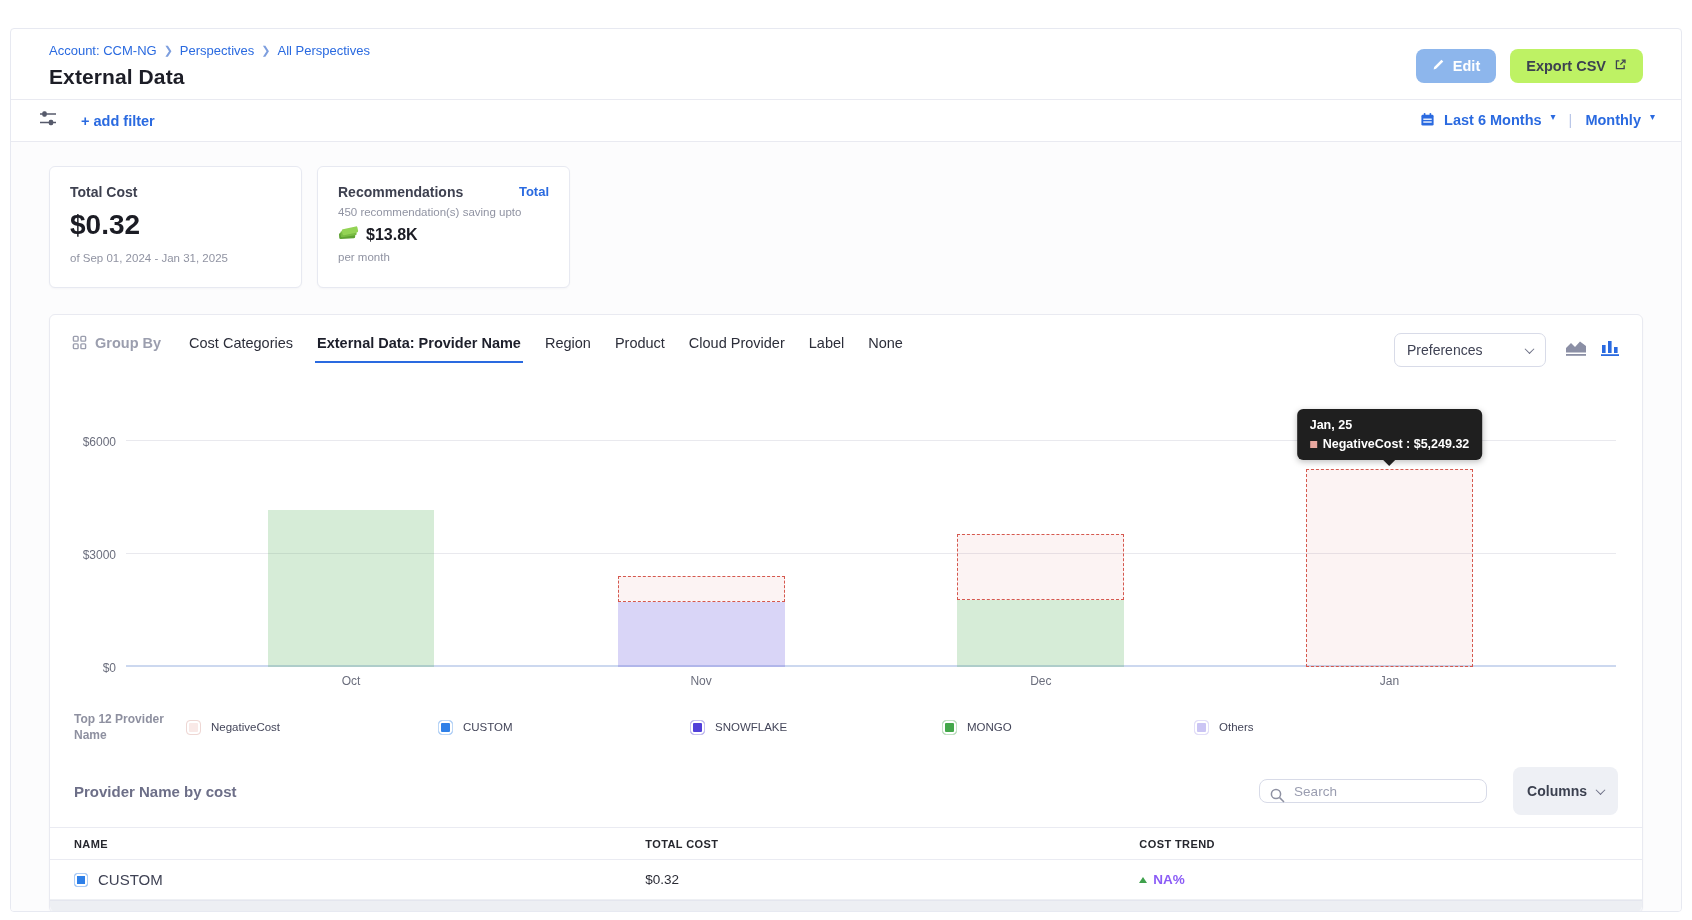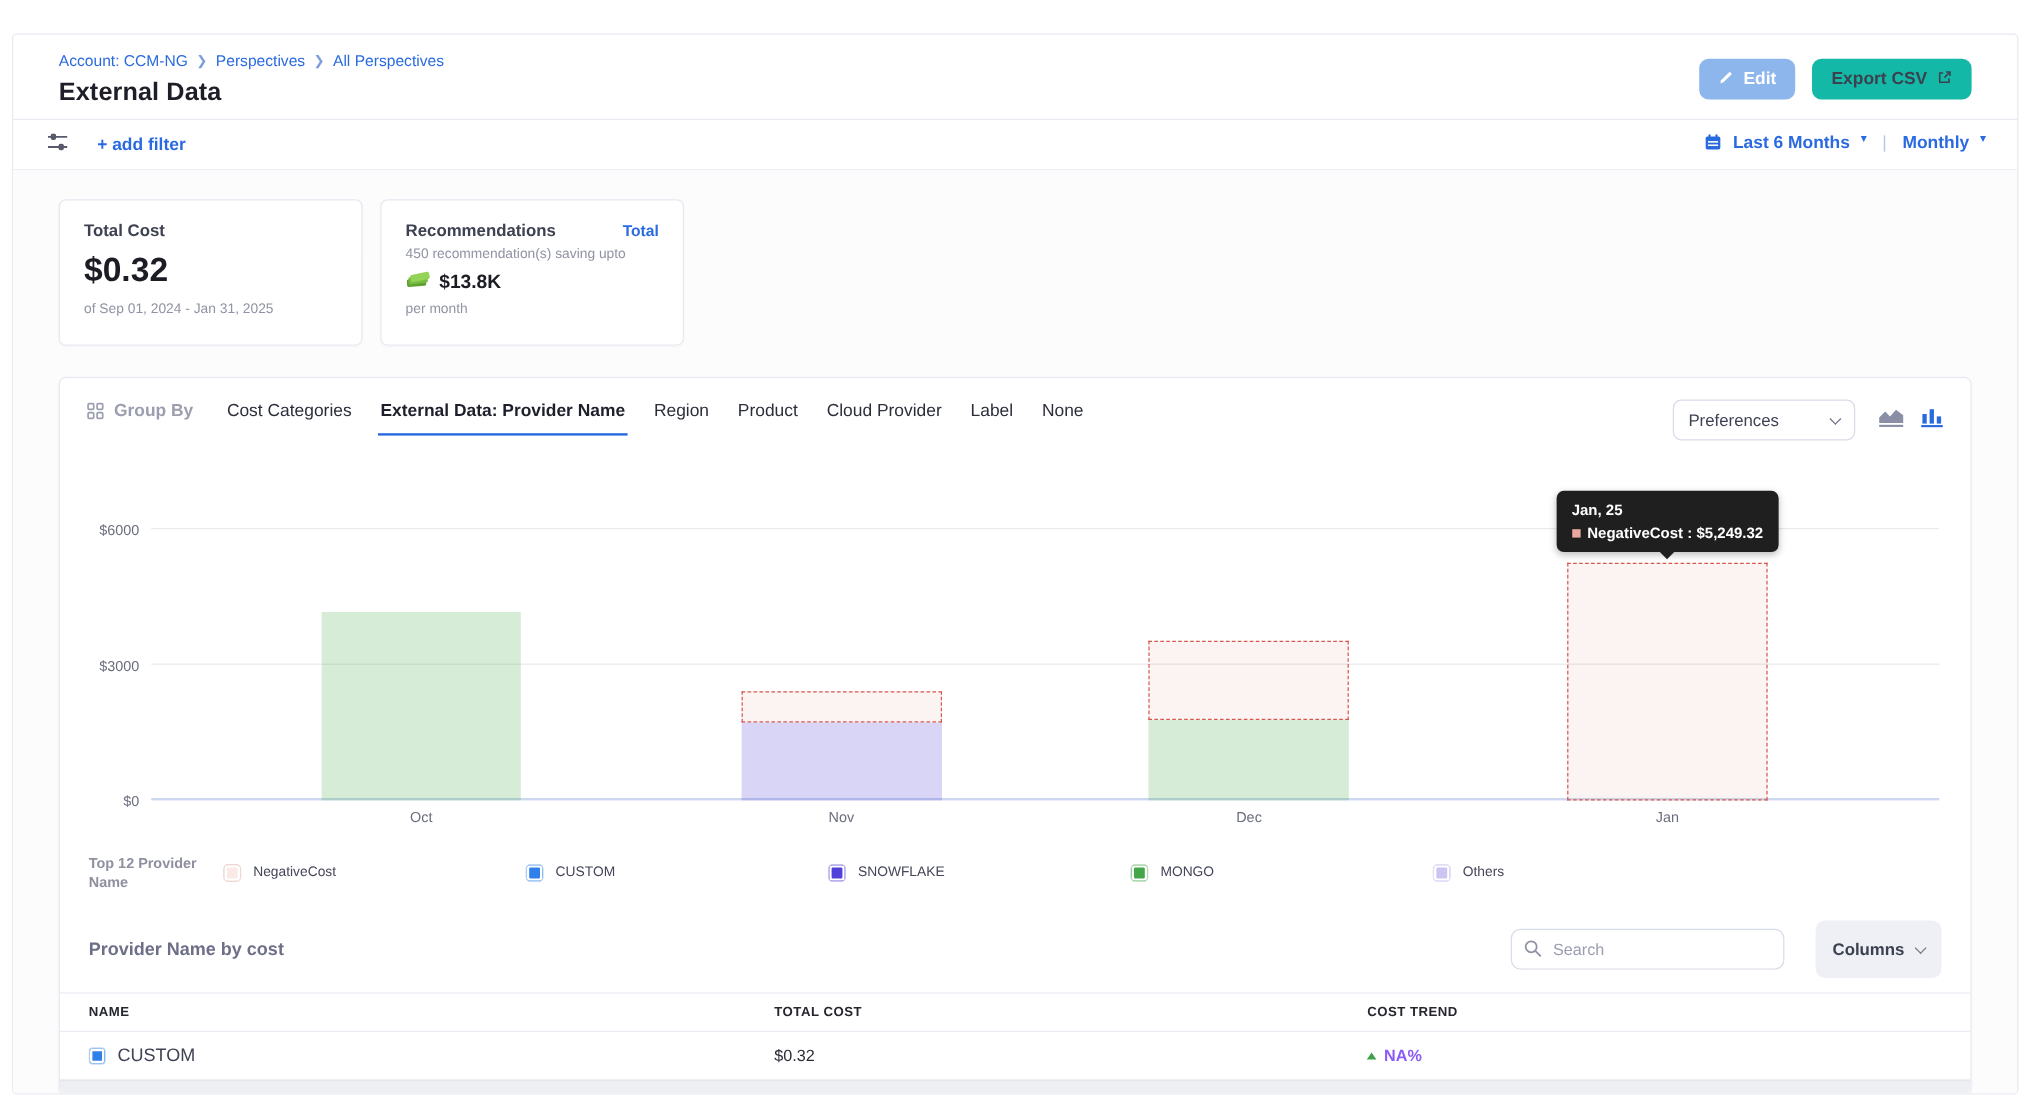--- a/index.html
+++ b/index.html
@@ -11,39 +11,39 @@
   
   .page-header { display:flex; justify-content:space-between; align-items:center; padding:14px 38px 10px; }
   .breadcrumb { font-size:13px; color:#2a6ae0; display:flex; align-items:center; gap:7px; }
   .breadcrumb .crumb { cursor:pointer; }
   .breadcrumb .sep { color:#7d9ede; font-size:11px; font-weight:700; }
   .page-title { font-size:21px; font-weight:700; color:#1d1e27; margin-top:7px; letter-spacing:.1px; }
   .header-actions { display:flex; gap:14px; align-items:center; }
   .btn { display:inline-flex; align-items:center; gap:8px; border-radius:8px; font-size:14.5px;
          font-weight:700; height:34px; padding:0 16px; cursor:pointer; border:none; }
   .btn-edit { background:#8db6ec; color:#ffffff; }
-  .btn-export { background:#14b8a6; color:#3c4150; }
+  .btn-export { background:#bef264; color:#3c4150; }
 
   .divider { height:1px; background:#e9eaf1; }
 
   
   .filter-bar { height:42px; display:flex; align-items:center; justify-content:space-between;
                 padding:0 26px 0 28px; border-bottom:1px solid #e9eaf1; }
   .filter-left { display:flex; align-items:center; gap:24px; }
   .add-filter { color:#2a6ae0; font-size:14.5px; font-weight:600; cursor:pointer; }
   .date-controls { display:flex; align-items:flex-start; gap:9px; color:#2a6ae0; font-size:14.5px; font-weight:700; }
   .caret { font-size:10px; line-height:1; color:#2a6ae0; }
   .pipe { color:#b9c6e8; font-weight:400; margin:0 4px; }
 
   
   .body { background:#fcfcfd; padding:24px 38px 0; height:100%; }
   .cards-row { display:flex; gap:15px; }
   .card { width:253px; height:122px; background:#fff; border:1px solid #e7e9f1; border-radius:6px;
           padding:17px 20px; box-shadow:0 1px 2px rgba(40,41,61,.03); }
-  .card-title-row { display:flex; justify-content:space-between; align-items:center; }
+  .card-title-row { display:flex; justify-content:space-between; align-items:flex-start; }
   .card-title { font-size:14px; font-weight:700; color:#3e4150; }
   .view-link { font-size:13px; font-weight:600; color:#2a6ae0; cursor:pointer; }
   .cost-value { font-size:28px; font-weight:700; color:#1b1c24; margin-top:9px; }
   .cost-period { font-size:11.5px; color:#9093a2; margin-top:11px; }
   .rec-sub { font-size:11.5px; color:#9093a2; margin-top:6px; }
   .rec-savings { display:flex; align-items:center; gap:7px; margin-top:7px; }
   .rec-amount { font-size:16px; font-weight:700; color:#1b1c24; }
   .rec-per { font-size:11.5px; color:#9093a2; margin-top:6px; }
 
   
@@ -93,21 +93,21 @@
   .swatch { width:15px; height:15px; border-radius:4px; border:1px solid transparent;
             box-shadow:inset 0 0 0 2px #fff; flex:none; }
   .legend-label { font-size:11.5px; color:#44465a; }
 
   
   .table-toolbar { display:flex; justify-content:space-between; align-items:center;
                    padding:0 24px; margin-top:24px; }
   .table-title { font-size:15px; font-weight:700; color:#6d6f88; }
   .toolbar-right { display:flex; align-items:center; gap:26px; }
   .search-wrap { position:relative; }
-  .search-wrap input { width:228px; height:34px; border:1px solid #d8dbe8; border-radius:8px;
+  .search-wrap input { width:228px; height:24px; border:1px solid #d8dbe8; border-radius:8px;
                        padding:0 10px 0 34px; font-size:13.5px; color:#3f4254; outline:none;
                        font-family:inherit; }
   .search-wrap input::placeholder { color:#9a9db0; }
   .search-wrap svg { position:absolute; left:10px; top:8px; }
   .columns-btn { display:flex; align-items:center; gap:10px; background:#eef0f5; border-radius:8px;
                  height:48px; padding:0 14px; font-size:14px; color:#3c4150; font-weight:600; cursor:pointer; }
   .grid-table { margin-top:12px; }
   .t-row { display:grid; grid-template-columns:37% 32% 31%; align-items:center; padding:0 24px; }
   .t-head { height:33px; border-top:1px solid #eaebf2; border-bottom:1px solid #eaebf2; }
   .t-head span { font-size:11px; font-weight:700; color:#26272e; letter-spacing:.4px; }

